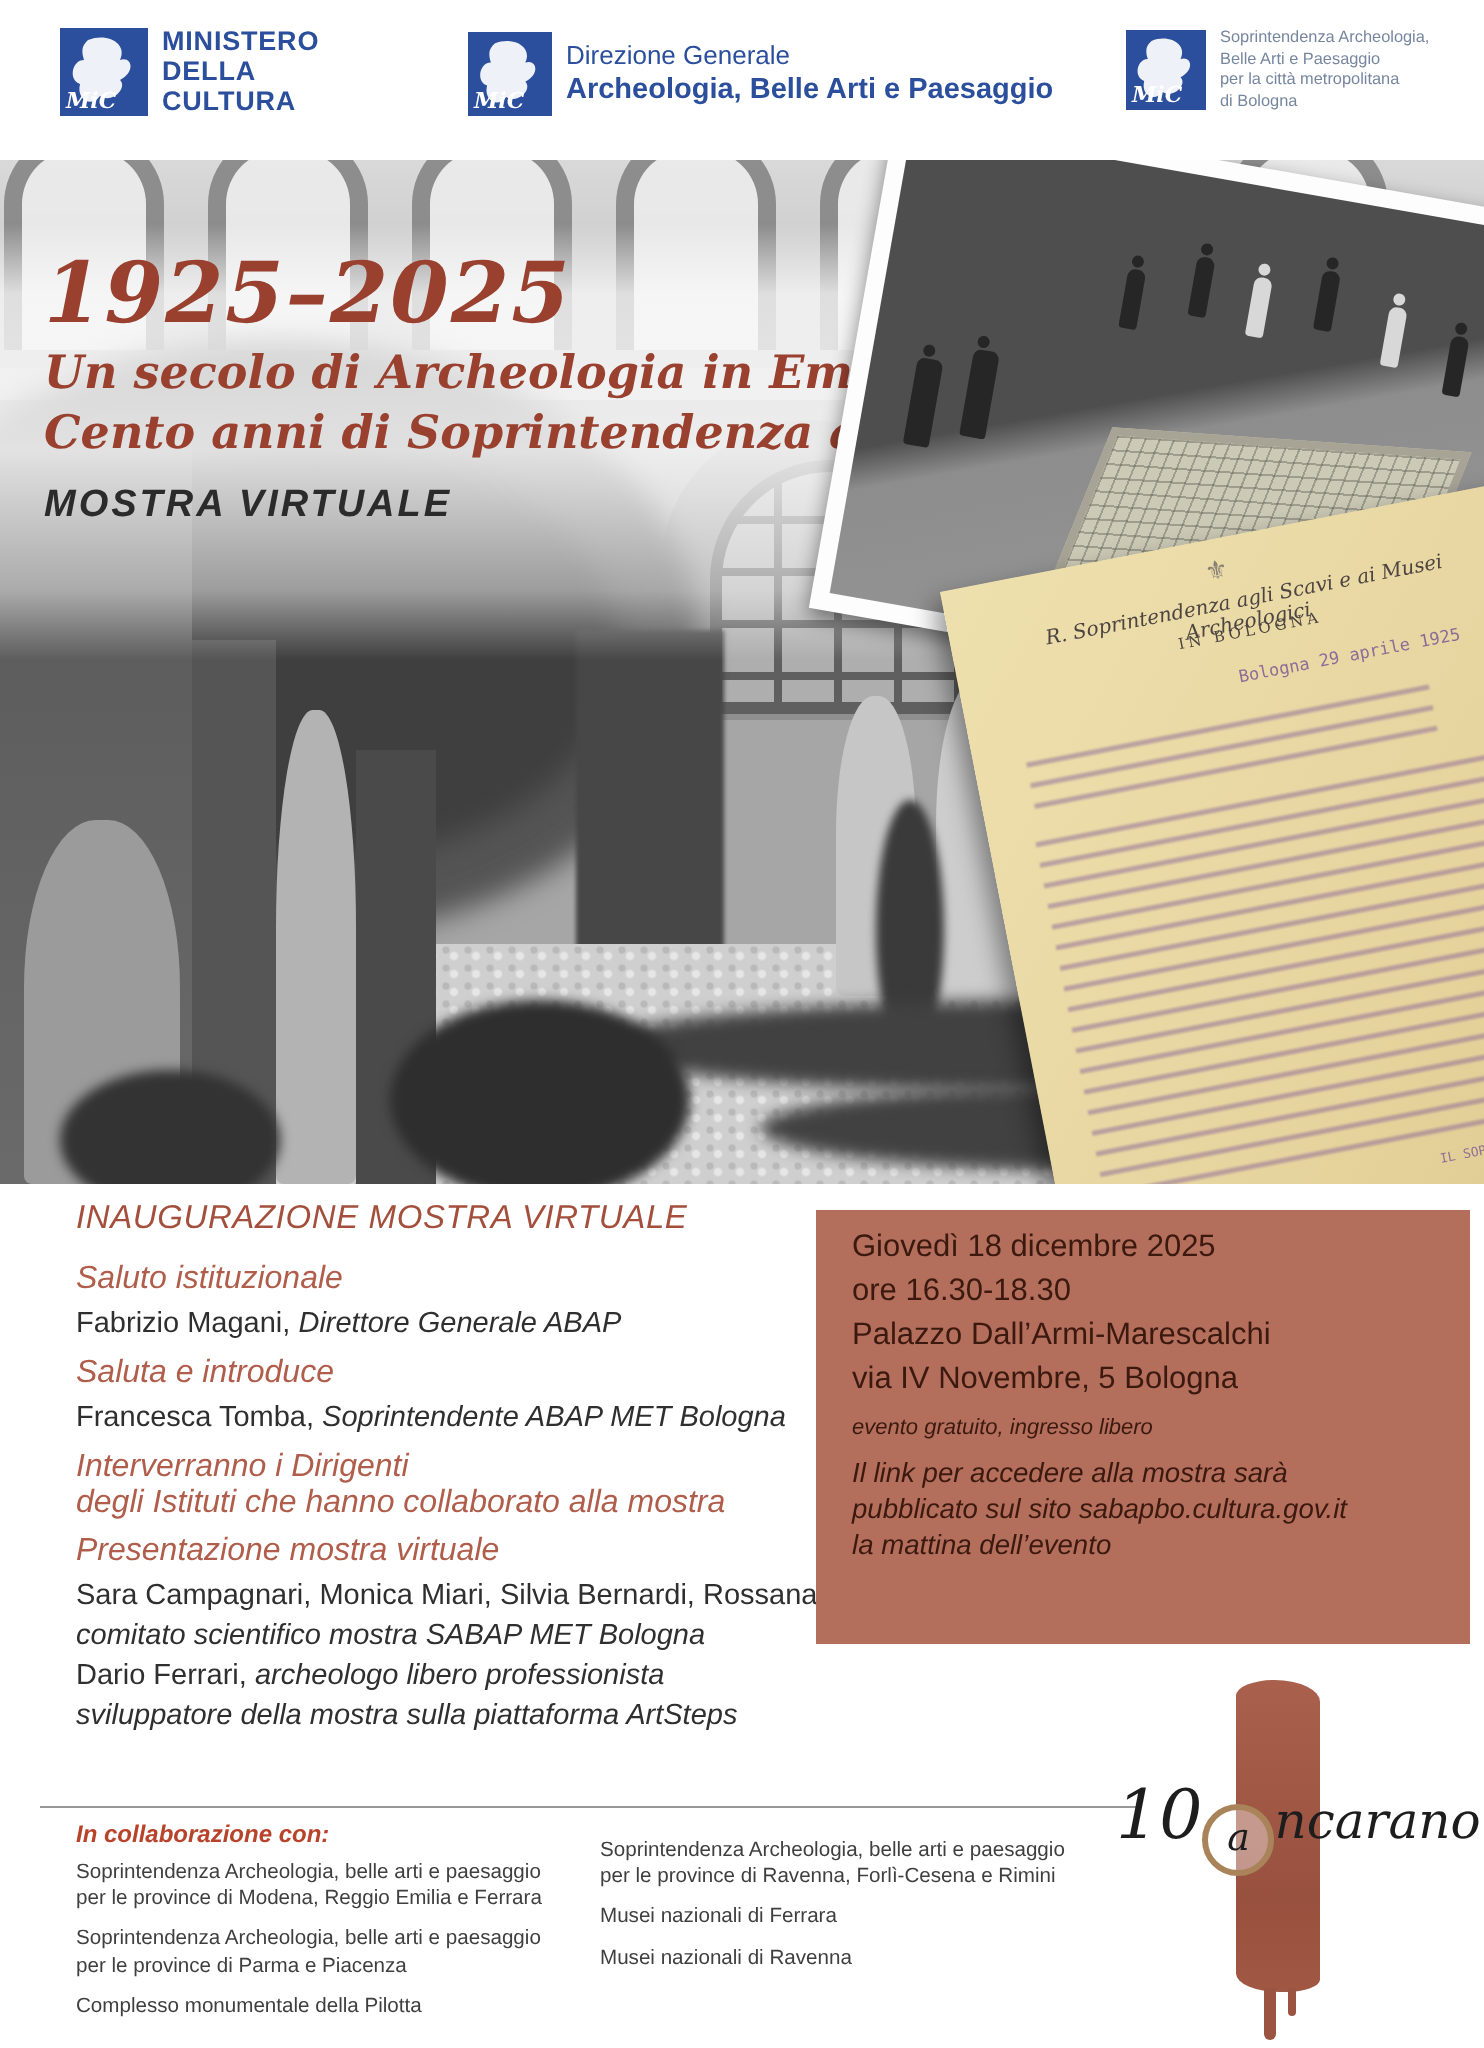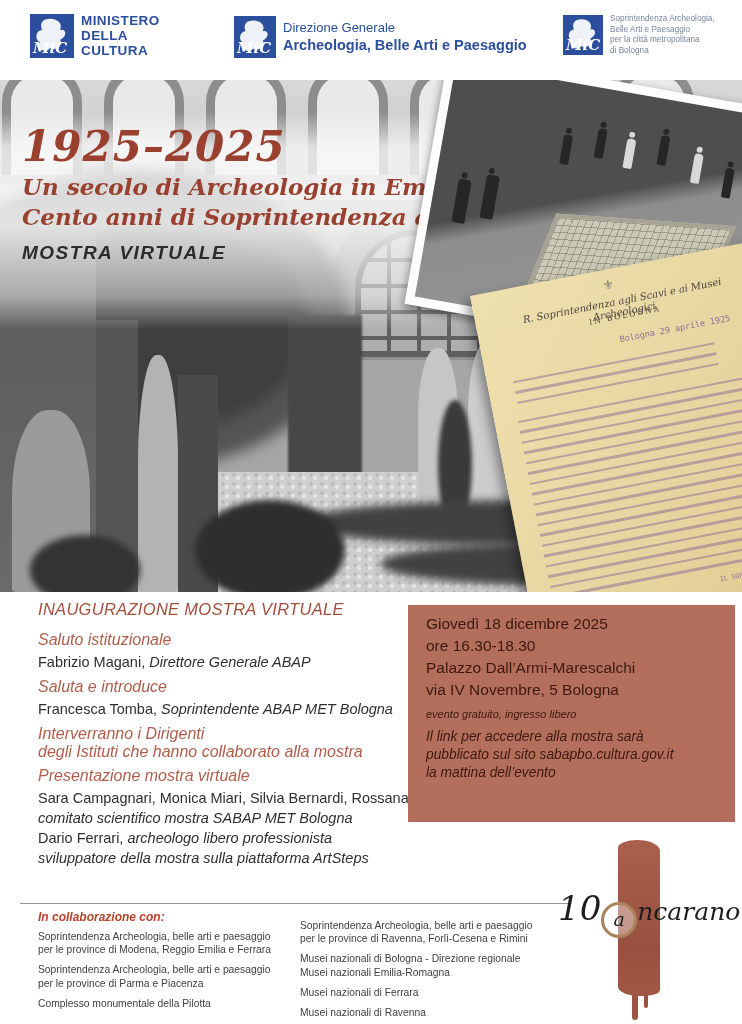--- a/index.html
+++ b/index.html
@@ -4,21 +4,21 @@
 <style>
   html,body{margin:0;padding:0;background:#e8e8e8;}
   .poster{position:relative;width:742px;height:1024px;background:#ffffff;overflow:hidden;
           font-family:"Liberation Sans",sans-serif;margin:0 auto;}
   
   .hdr{position:absolute;top:0;left:0;width:742px;height:80px;background:#fff;z-index:30;}
   .logo{position:absolute;display:flex;align-items:center;gap:7px;}
   .mic{width:44px;height:44px;background:#2b4f9c;position:relative;flex:0 0 auto;overflow:hidden;}
   .mic svg{position:absolute;inset:0;}
   .mic .mictxt{position:absolute;left:3px;bottom:1px;color:#fff;font-family:"DejaVu Serif",serif;
-               font-style:italic;font-size:15px;font-weight:bold;}
+               font-style:italic;font-size:11px;font-weight:bold;}
   .l1txt{color:#2b4f9c;font-size:13.5px;font-weight:bold;line-height:1.12;letter-spacing:.4px;}
   .l2a{color:#2b4f9c;font-size:13px;line-height:1.25;}
   .l2b{color:#2b4f9c;font-size:14.5px;font-weight:bold;line-height:1.25;}
   .l3txt{color:#76869f;font-size:8.2px;line-height:1.3;white-space:pre-line;}
   
   .photo{position:absolute;top:80px;left:0;width:742px;height:512px;background:#b4b4b4;overflow:hidden;}
   .ph{position:absolute;}
   .facade{top:0;left:0;width:742px;height:160px;background:linear-gradient(#d9d9d9,#b2b2b2);}
   .arch{top:-14px;width:62px;height:100px;border-radius:36px 36px 0 0;background:#ededed;
         border:9px solid #818181;border-bottom:none;opacity:.85;}
@@ -269,22 +269,20 @@
     <div class="cb-item">Soprintendenza Archeologia, belle arti e paesaggio
 per le province di Modena, Reggio Emilia e Ferrara</div>
     <div class="cb-item">Soprintendenza Archeologia, belle arti e paesaggio
 per le province di Parma e Piacenza</div>
     <div class="cb-item">Complesso monumentale della Pilotta</div>
   </div>
 
   <div class="collab c2">
     <div class="cb-item">Soprintendenza Archeologia, belle arti e paesaggio
 per le province di Ravenna, Forlì-Cesena e Rimini</div>
-    <div class="cb-item">Musei nazionali di Bologna - Direzione regionale
-Musei nazionali Emilia-Romagna</div>
     <div class="cb-item">Musei nazionali di Ferrara</div>
     <div class="cb-item">Musei nazionali di Ravenna</div>
   </div>
 
   <div class="centenary">
     <div class="brush"></div>
     <div class="cent-text">
       <span class="cent-prefix">10</span><span class="cent-a">a</span><span class="cent-suffix">ncarano</span>
     </div>
   </div>

